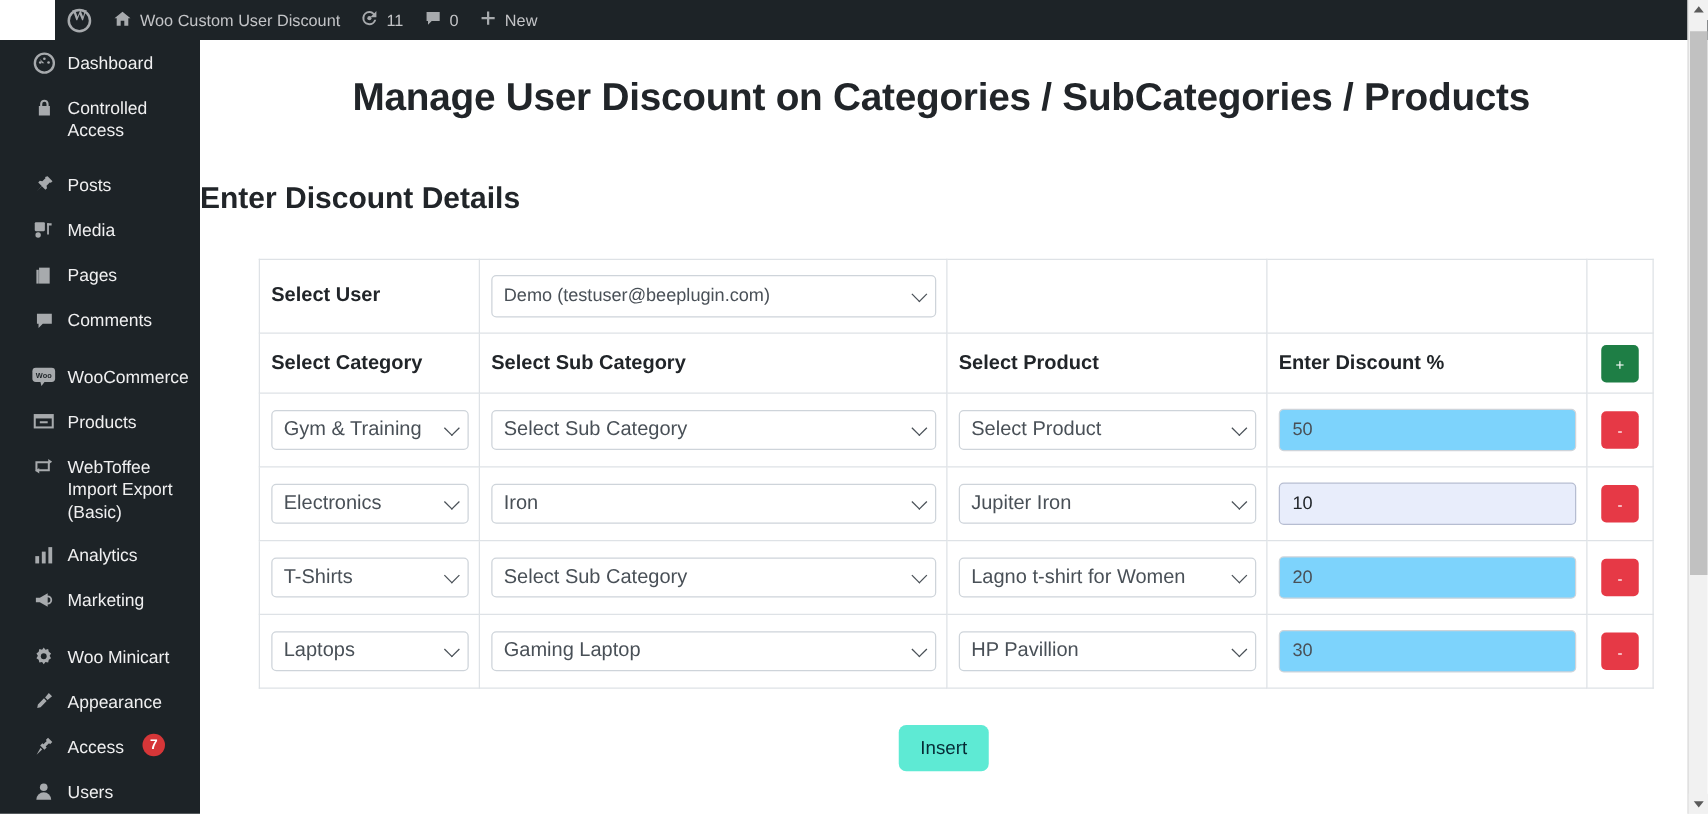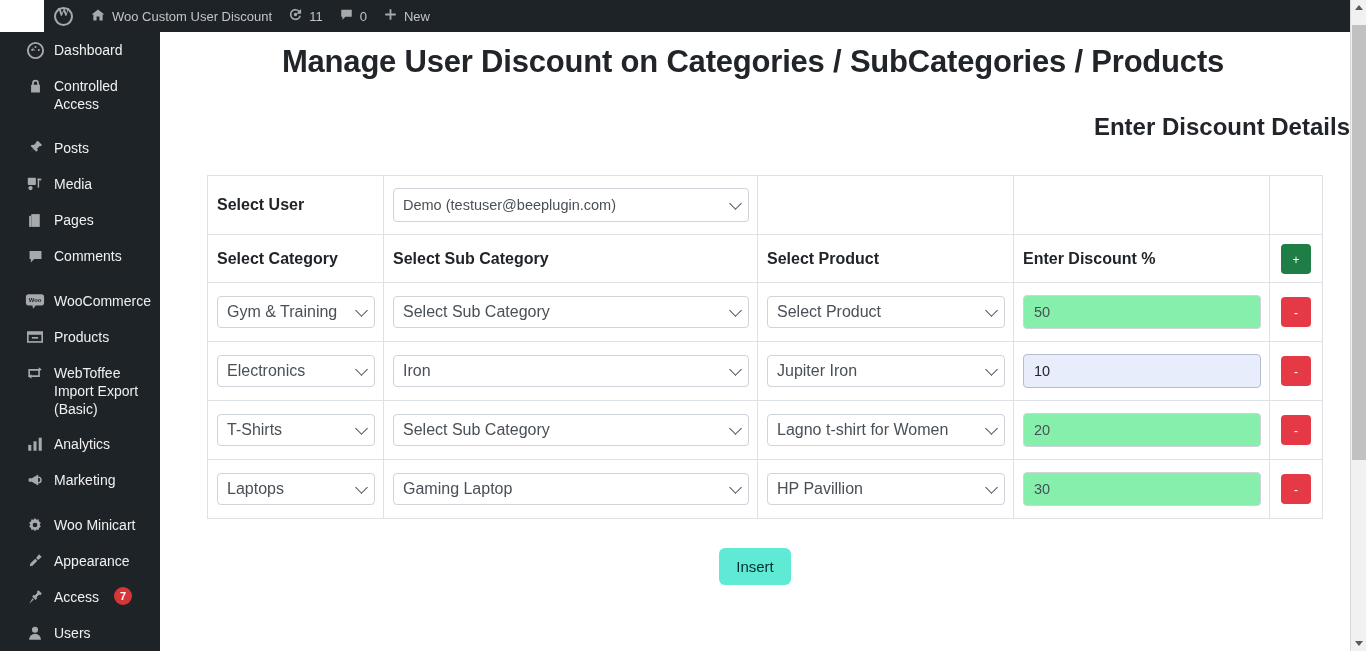--- a/index.html
+++ b/index.html
@@ -85,26 +85,26 @@
 
   
   #content {
     position: absolute; top: 32px; left: 160px;
     width: 1190px; height: 619px;
     background: #fff; overflow: hidden;
   }
   h1.page-title {
     font-family: "Liberation Sans", sans-serif;
     font-size: 31px; font-weight: bold; color: #212529;
-    text-align: center; margin: 0; padding: 12px 4px 0 0;
+    text-align: center; margin: 16px; padding: 12px 4px 0 0;
     letter-spacing: -0.2px;
   }
   h2.sub-title {
     font-size: 24px; font-weight: bold; color: #212529;
-    text-align: right; margin: 0; padding: 33px 0 0 0;
+    text-align: left; margin: 0; padding: 33px 0 0 0;
   }
 
   
   .tbl-wrap { padding: 34px 47px 0 47px; }
   table.disc {
     width: 100%; border-collapse: collapse;
     table-layout: fixed;
     border: 1px solid #dee2e6;
     background: #fff;
   }
@@ -134,21 +134,21 @@
   .chev {
     position: absolute; right: 8px; top: 50%;
     width: 9px; height: 9px; margin-top: -6px;
     border-right: 1.6px solid #495057;
     border-bottom: 1.6px solid #495057;
     transform: rotate(45deg);
   }
   .num {
     width: 100%; height: 34px; line-height: 32px;
     border: 1px solid #ced4da; border-radius: 4px;
-    background: #86efac; color: #495057;
+    background: #7dd3fc; color: #495057;
     font-size: 14.5px; padding: 0 10px;
   }
   .num.autofill {
     background: #e8edfb;
     border-color: #b6bdd1;
     color: #212529;
   }
   .btn-sq {
     width: 30px; height: 30px; border-radius: 4px;
     border: none; color: #fff;

